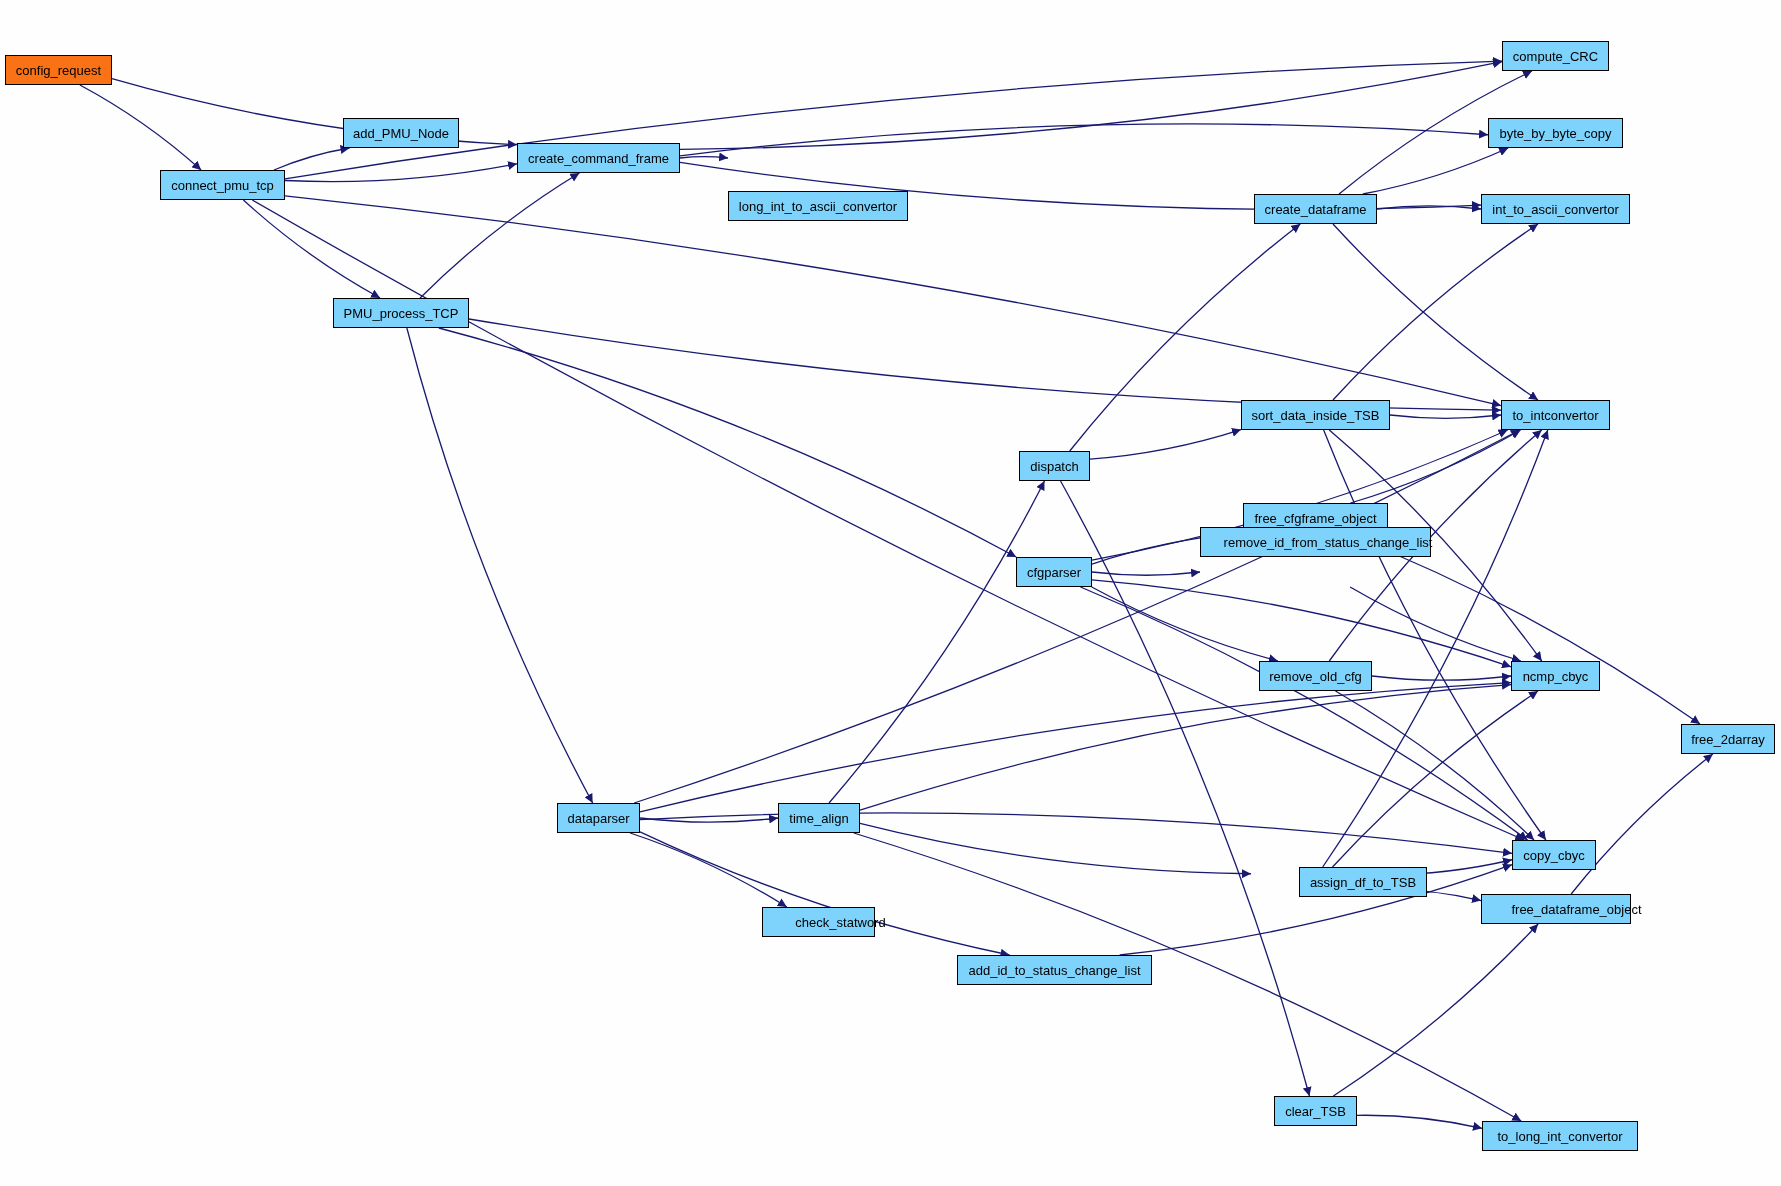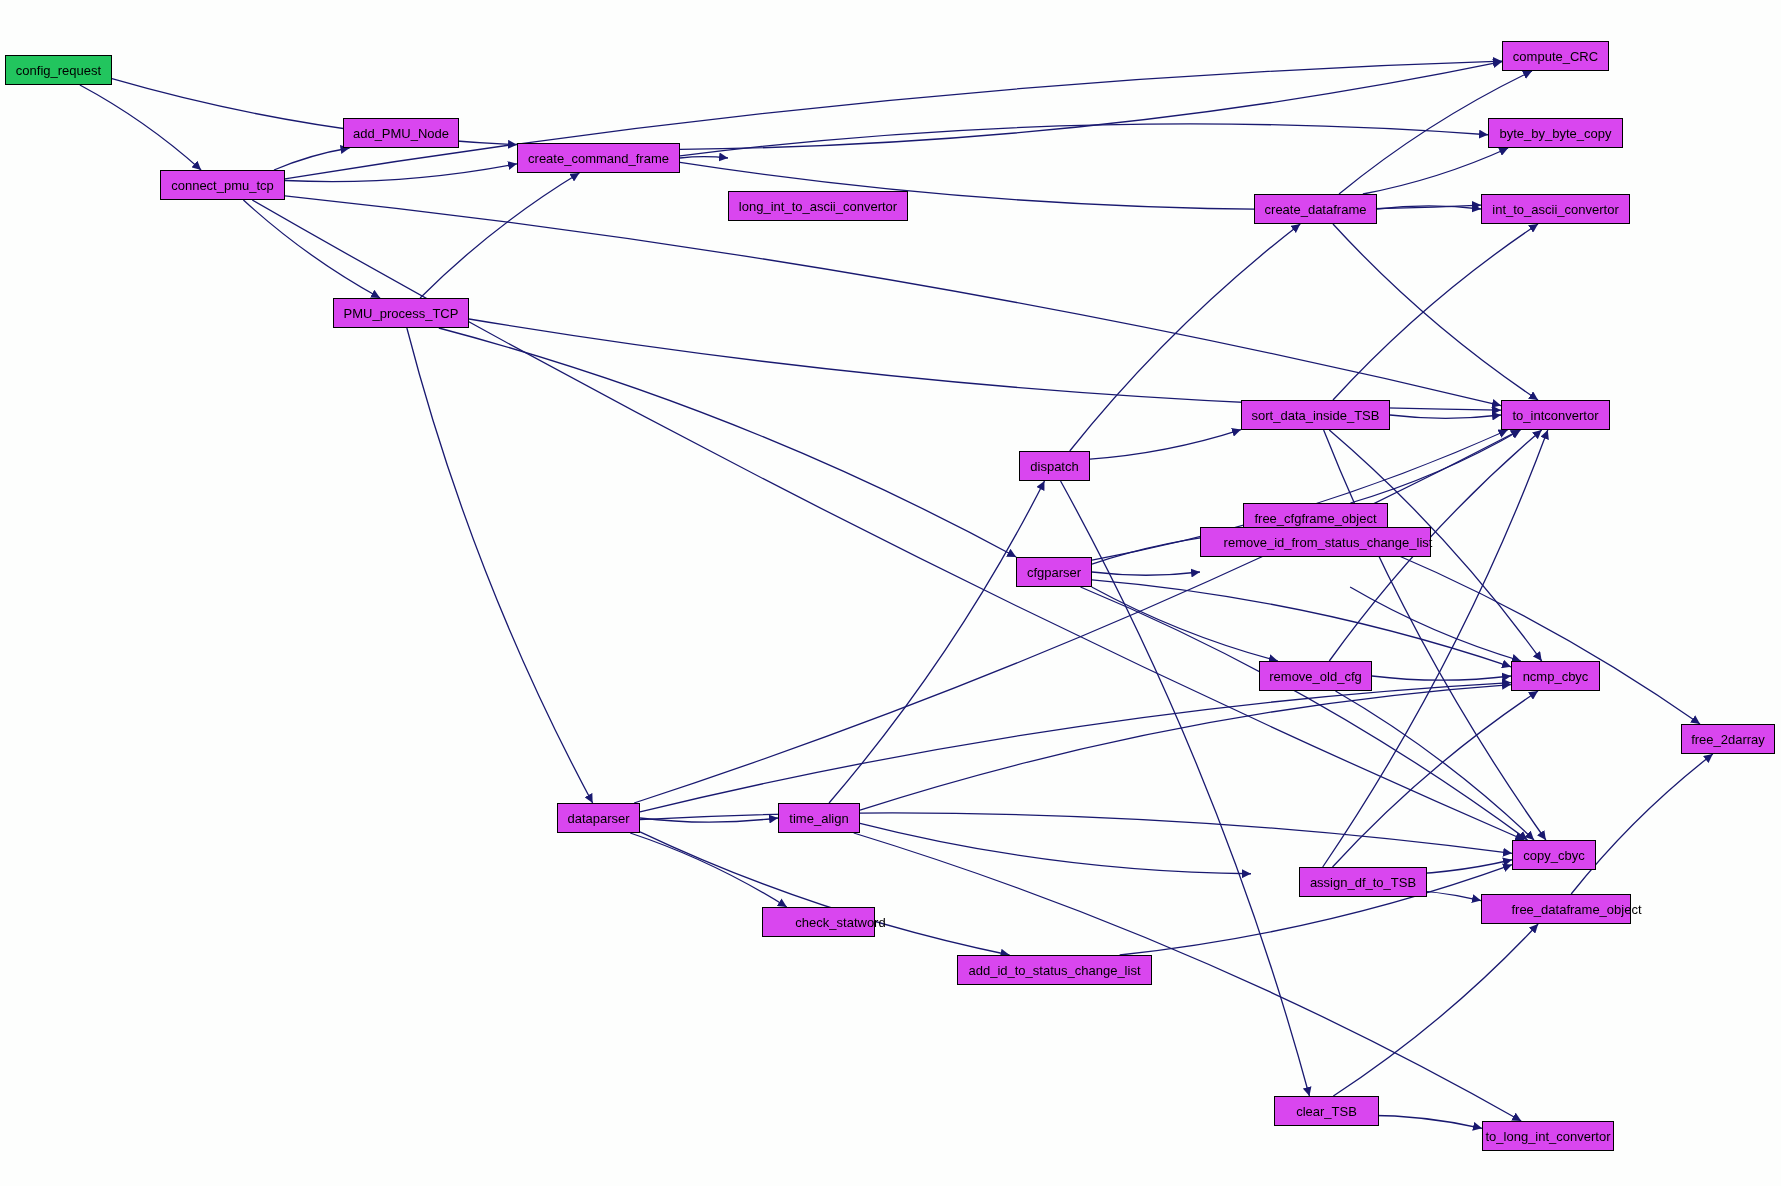--- a/index.html
+++ b/index.html
@@ -1,23 +1,23 @@
 <!DOCTYPE html>
 <html><head>
 <meta charset="utf-8">
 <style>
   html, body { margin: 0; padding: 0; background: #fdfefd; }
   body { width: 1781px; height: 1186px; position: relative; overflow: hidden;
          font-family: "Liberation Sans", "DejaVu Sans", sans-serif; }
   #graph { position: absolute; left: 0; top: 0; width: 1781px; height: 1186px; }
   #edges { position: absolute; left: 0; top: 0; }
   .node { position: absolute; box-sizing: border-box; border: 1.5px solid #000;
-          background: #d946ef; display: flex; align-items: center; justify-content: center;
+          background: #7dd3fc; display: flex; align-items: center; justify-content: center;
           font-size: 13px; color: #000; white-space: nowrap; cursor: pointer; }
-  .node.root { background: #22c55e; }
+  .node.root { background: #f97316; }
   .node span { pointer-events: none; }
 </style>
 </head>
 <body>
 
 <div id="graph">
   <svg id="edges" width="1781" height="1186">
     <defs>
       <marker id="arrow" viewBox="0 0 10 10" refX="10" refY="5" markerWidth="9" markerHeight="9" orient="auto-start-reverse" markerUnits="userSpaceOnUse">
         <path d="M0,0 L10,5 L0,10 z" fill="#191970"></path>
@@ -153,19 +153,19 @@
     </div>
   <div class="node" style="left:1481px;top:894px;width:150px;height:30px;padding-left:41px;">
       <span>free_dataframe_object</span>
     </div>
   <div class="node" style="left:762px;top:907px;width:113px;height:30px;padding-left:44px;">
       <span>check_statword</span>
     </div>
   <div class="node" style="left:957px;top:955px;width:195px;height:30px;">
       <span>add_id_to_status_change_list</span>
     </div>
-  <div class="node" style="left:1274px;top:1096px;width:105px;height:30px;">
+  <div class="node" style="left:1274px;top:1096px;width:83px;height:30px;">
       <span>clear_TSB</span>
     </div>
-  <div class="node" style="left:1482px;top:1121px;width:132px;height:30px;">
+  <div class="node" style="left:1482px;top:1121px;width:156px;height:30px;">
       <span>to_long_int_convertor</span>
     </div>
 </div>
 
 </body></html>

